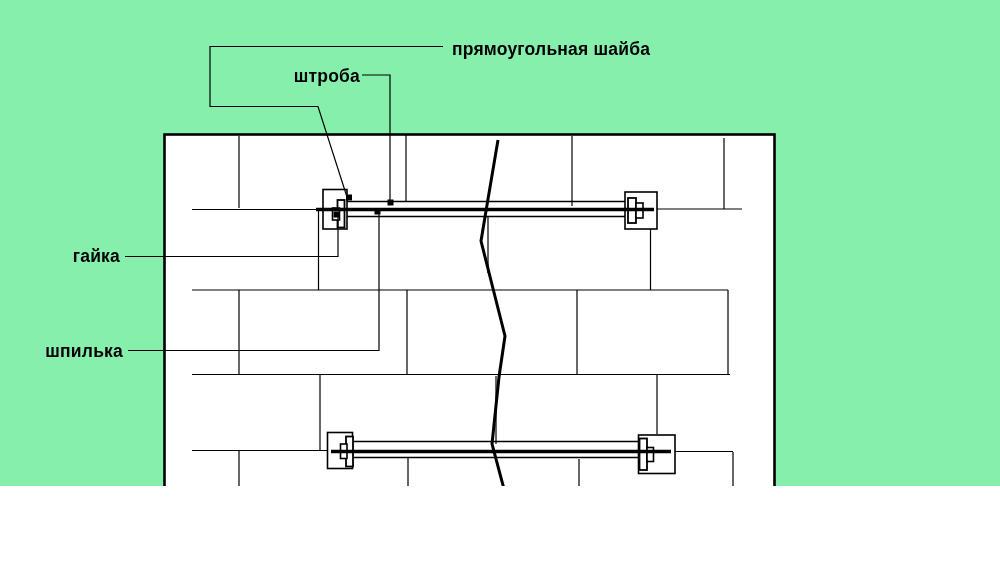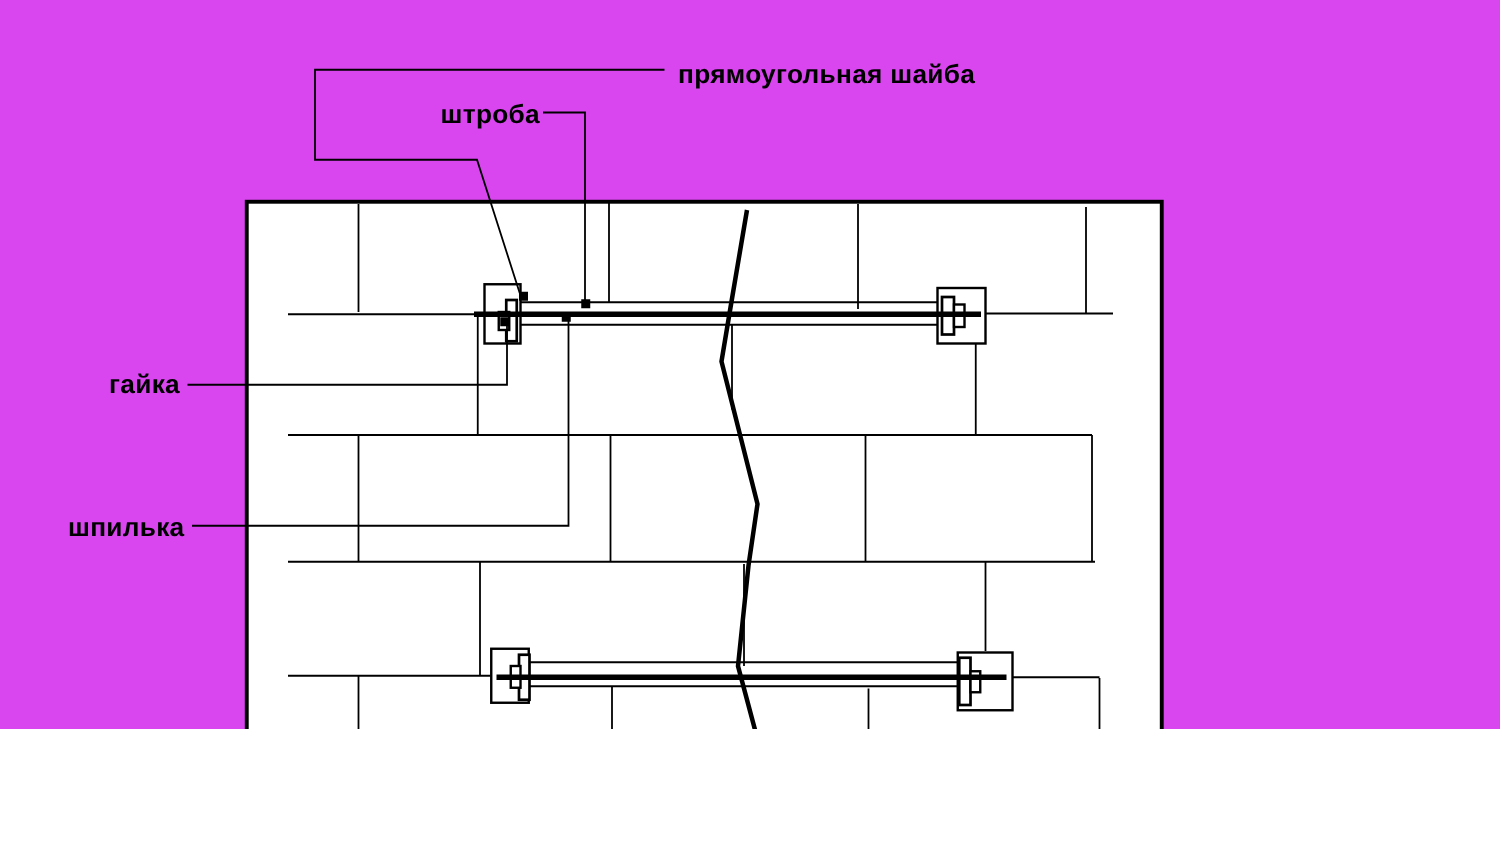--- a/index.html
+++ b/index.html
@@ -1,16 +1,16 @@
 <!DOCTYPE html>
 <html><head>
 <meta charset="utf-8">
 <style>
   html,body{margin:0;padding:0;background:#ffffff;}
-  .stage{width:1000px;height:486px;position:relative;background:#d946ef;overflow:hidden;}
+  .stage{width:1000px;height:486px;position:relative;background:#86efac;overflow:hidden;}
   svg{display:block;}
   .lbl{font:bold 17.5px "Liberation Sans", sans-serif; fill:#000; letter-spacing:0.2px;}
 </style>
 </head>
 <body>
 
 <div class="stage">
   <svg width="1000" height="567" viewBox="0 0 1000 567" xmlns="http://www.w3.org/2000/svg">
     <g id="geometry">
         <rect x="164.5" y="134.5" width="610" height="385" fill="#fff" stroke="#000000" stroke-width="2.6"></rect>

